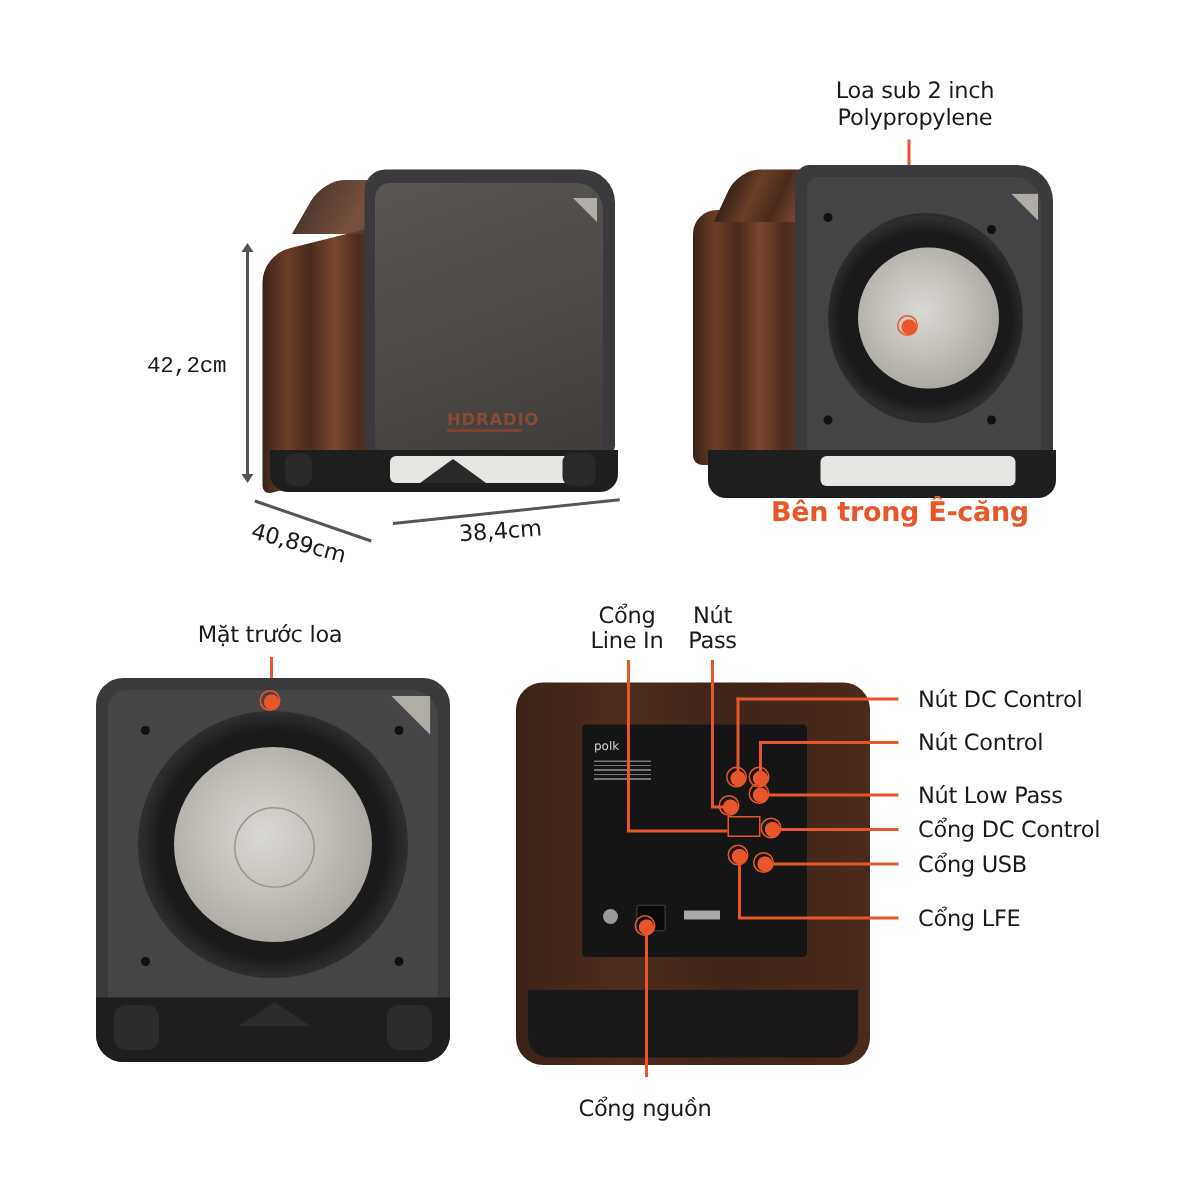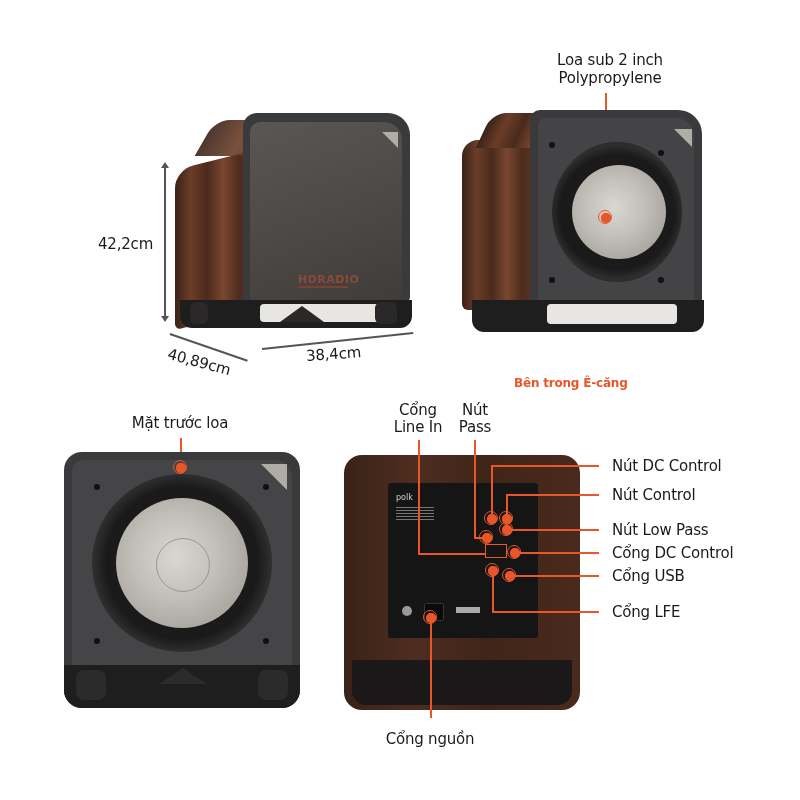--- a/index.html
+++ b/index.html
@@ -41,21 +41,21 @@
   <div class="abs base" style="left:30px;top:190px;width:232px;height:28px;border-radius:0 0 12px 12px;"></div>
   <div class="abs" style="left:110px;top:194px;width:120px;height:18px;background:#e8e6e3;border-radius:4px;"></div>
   <div class="abs" style="left:40px;top:192px;width:18px;height:22px;background:#2a2828;border-radius:6px;"></div>
   <div class="abs" style="left:225px;top:192px;width:22px;height:22px;background:#2a2828;border-radius:6px;"></div>
   <div class="abs" style="left:130px;top:196px;width:0;height:0;border-left:22px solid transparent;border-right:22px solid transparent;border-bottom:16px solid #2a2828;"></div>
 </div>
 
 <div class="dim-line" style="left:164px;top:166px;width:1.5px;height:152px;"></div>
 <div class="abs" style="left:161px;top:162px;width:0;height:0;border-left:4px solid transparent;border-right:4px solid transparent;border-bottom:6px solid #555;"></div>
 <div class="abs" style="left:161px;top:316px;width:0;height:0;border-left:4px solid transparent;border-right:4px solid transparent;border-top:6px solid #555;"></div>
-<div class="label" style="left:98px;top:236px;font-size:15px;">42,2cm</div>
+<div class="label" style="left:98px;top:236px;font-size:15px;font-family:Liberation Mono, monospace;">42,2cm</div>
 
 <div class="dim-line" style="left:170px;top:333px;width:82px;height:1.5px;transform:rotate(19deg);transform-origin:left center;"></div>
 <div class="label" style="left:170px;top:346px;transform:rotate(15deg);transform-origin:left top;">40,89cm</div>
 
 <div class="dim-line" style="left:262px;top:348px;width:152px;height:1.5px;transform:rotate(-6deg);transform-origin:left center;"></div>
 <div class="label" style="left:306px;top:346px;transform:rotate(-4deg);">38,4cm</div>
 
 <div class="label center" style="left:530px;top:52px;width:160px;">Loa sub 2 inch</div>
 <div class="label center" style="left:530px;top:70px;width:160px;">Polypropylene</div>
 <div class="orange-line" style="left:605px;top:93px;width:2px;height:120px;"></div>
@@ -69,21 +69,21 @@
   <div class="screw" style="left:196px;top:45px;"></div>
   <div class="screw" style="left:87px;top:172px;"></div>
   <div class="screw" style="left:196px;top:172px;"></div>
   <div class="abs surround" style="left:90px;top:37px;width:130px;height:140px;"></div>
   <div class="abs cone" style="left:110px;top:60px;width:94px;height:94px;"></div>
   <div class="abs" style="left:212px;top:24px;width:18px;height:18px;background:#b0aca6;clip-path:polygon(0 0,100% 0,100% 100%);"></div>
   <div class="abs base" style="left:10px;top:195px;width:232px;height:32px;border-radius:0 0 12px 12px;"></div>
   <div class="abs" style="left:85px;top:199px;width:130px;height:20px;background:#e8e6e3;border-radius:4px;"></div>
 </div>
 <div class="dot" style="left:601px;top:213px;"></div>
-<div class="label" style="left:514px;top:375px;color:#e8562a;font-weight:bold;font-size:12px;">Bên trong Ê-căng</div>
+<div class="label" style="left:514px;top:333px;color:#e8562a;font-weight:bold;font-size:18px;">Bên trong Ê-căng</div>
 
 <div class="label center" style="left:105px;top:415px;width:150px;">Mặt trước loa</div>
 <div class="orange-line" style="left:180px;top:438px;width:2px;height:28px;"></div>
 
 <div class="abs" style="left:64px;top:452px;width:236px;height:256px;">
   <div class="abs frame" style="left:0;top:0;width:236px;height:256px;border-radius:18px;"></div>
   <div class="abs" style="left:8px;top:8px;width:220px;height:205px;background:#454547;border-radius:12px 18px 0 0;"></div>
   <div class="screw" style="left:30px;top:32px;"></div>
   <div class="screw" style="left:199px;top:32px;"></div>
   <div class="screw" style="left:30px;top:186px;"></div>

